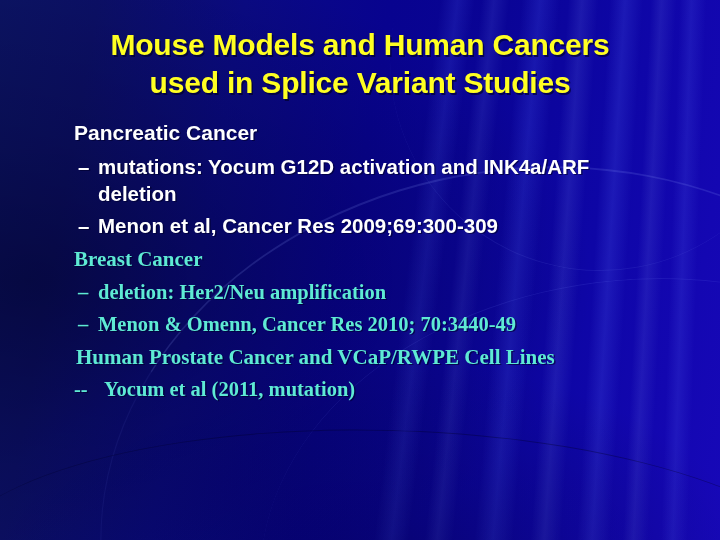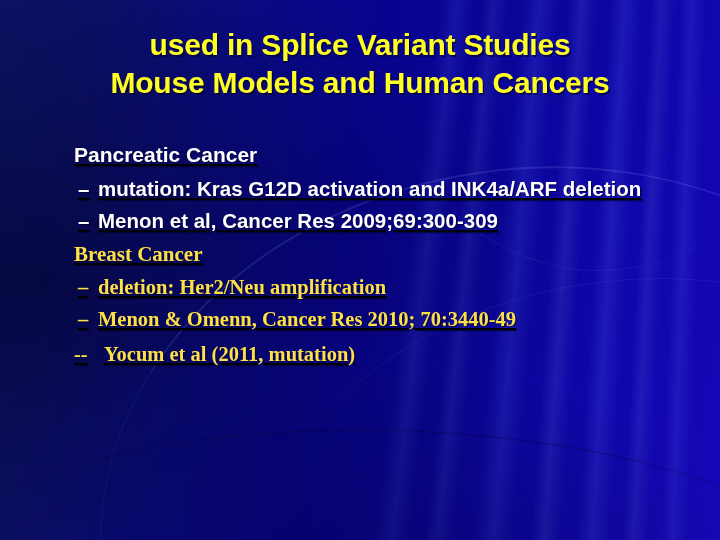--- a/index.html
+++ b/index.html
@@ -119,37 +119,36 @@
     font-size: 30px;
     line-height: 38px;
     letter-spacing: -0.2px;
     text-shadow: 1.5px 1.5px 0 rgba(0,0,40,0.65);
   }
   .title .tline { display: block; }
 
   .body-block {
     position: absolute;
     left: 0;
-    top: 140px;
+    top: 118px;
     width: 712px;
-    text-decoration: underline;
   }
 
   
   .grp-sans {
     font-family: "Liberation Sans", sans-serif;
     font-weight: bold;
     color: #ffffff;
     text-shadow: 1.4px 1.4px 0 rgba(0,0,45,0.62);
   }
   
   .grp-serif {
     font-family: "Liberation Serif", serif;
     font-weight: bold;
-    color: #fde047;
+    color: #5eead4;
     text-shadow: 1.4px 1.4px 0 rgba(0,0,45,0.62);
   }
 
   .head-sans {
     margin-left: 74px;
     font-size: 21px;
     line-height: 29px;
     white-space: nowrap;
   }
   .head-serif {
@@ -213,32 +212,32 @@
   <div class="bg-streaks"></div>
   <div class="bg-vignette"></div>
   <div class="bg-arc-a"></div>
   <div class="bg-arc-b"></div>
   <div class="bg-arc-c"></div>
   <div class="bg-arc-d"></div>
 
   <div class="content">
 
     <div class="title">
+      <span class="tline">Mouse Models and Human Cancers</span>
       <span class="tline">used in Splice Variant Studies</span>
-      <span class="tline">Mouse Models and Human Cancers</span>
     </div>
 
     <div class="body-block">
 
       <div>
         <div class="grp-sans head-sans">Pancreatic Cancer</div>
         <div class="sp-1"></div>
         <div class="grp-sans item item-sans">
           <span class="dash">–</span>
-          <span class="itext">mutation: Kras G12D activation and INK4a/ARF deletion</span>
+          <span class="itext">mutations: Yocum G12D activation and INK4a/ARF deletion</span>
         </div>
         <div class="sp-2"></div>
         <div class="grp-sans item item-sans">
           <span class="dash">–</span>
           <span class="itext">Menon et al, Cancer Res 2009;69:300-309</span>
         </div>
       </div>
 
       <div class="sp-1"></div>
 
@@ -252,20 +251,21 @@
         <div class="sp-4"></div>
         <div class="grp-serif item item-serif">
           <span class="dash">–</span>
           <span class="itext">Menon &amp; Omenn, Cancer Res 2010; 70:3440-49</span>
         </div>
       </div>
 
       <div class="sp-3"></div>
 
       <div>
+        <div class="grp-serif head-serif-wide">Human Prostate Cancer and VCaP/RWPE Cell Lines</div>
         <div class="sp-4"></div>
         <div class="grp-serif item item-serif-dd">
           <span class="dash-dd">--</span>
           <span class="itext">Yocum et al (2011, mutation)</span>
         </div>
       </div>
 
     </div>
   </div>
 </div>

